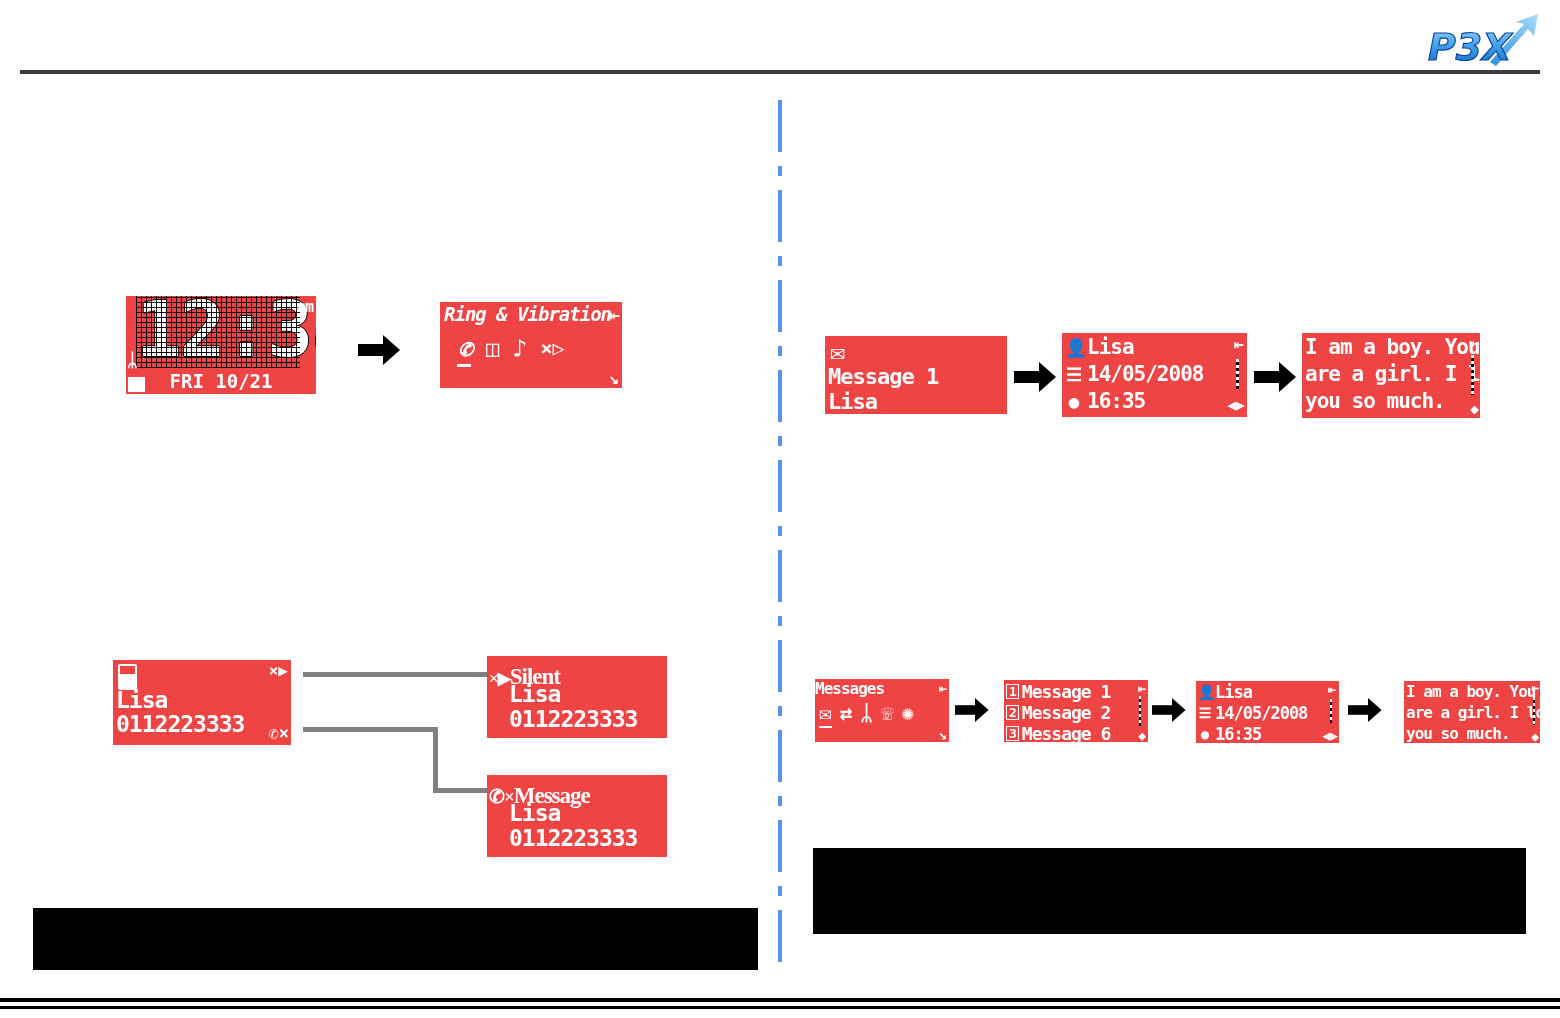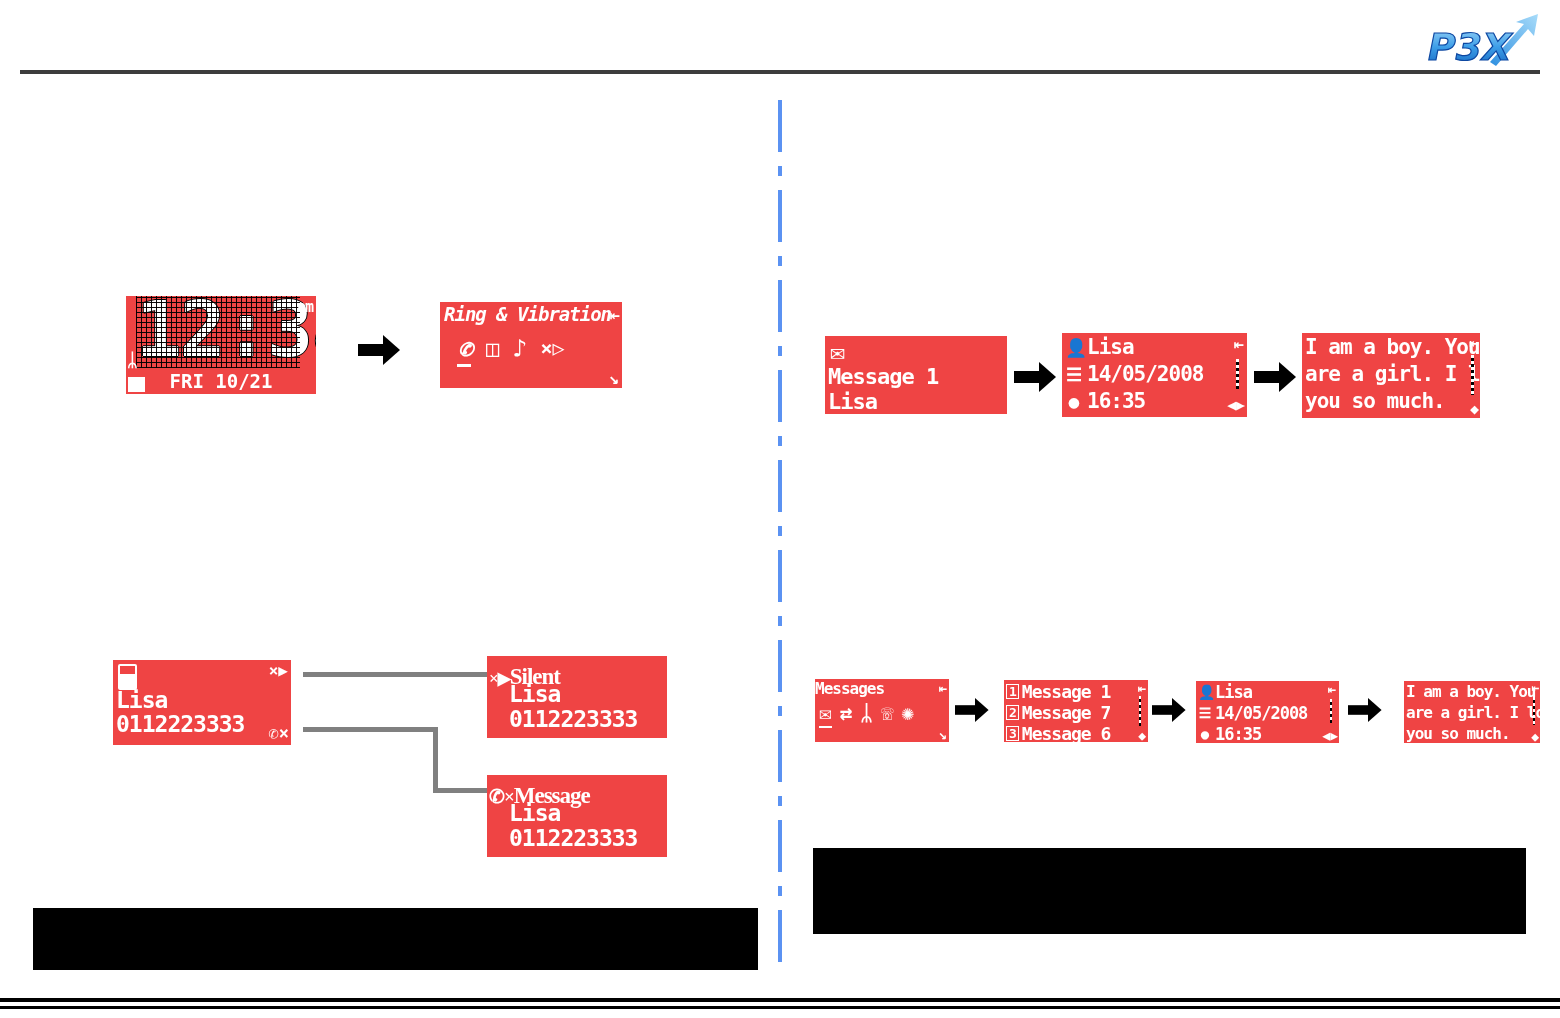--- a/index.html
+++ b/index.html
@@ -308,21 +308,21 @@
     <span></span>
   </div>
 
 <div class="lcd" id="list-screen">
   <div class="ls-row" style="top:1px;">
     <span class="ls-n">1</span>
     <span>Message 1</span>
   </div>
   <div class="ls-row" style="top:22px;">
     <span class="ls-n">2</span>
-    <span>Message 7</span>
+    <span>Message 2</span>
   </div>
   <div class="ls-row" style="top:43px;">
     <span class="ls-n">3</span>
     <span>Message 6</span>
   </div>
   <div class="ls-ret">⇤</div>
   <div class="ls-scroll"></div>
   <div class="ls-dn">◆</div>
 </div>
 

